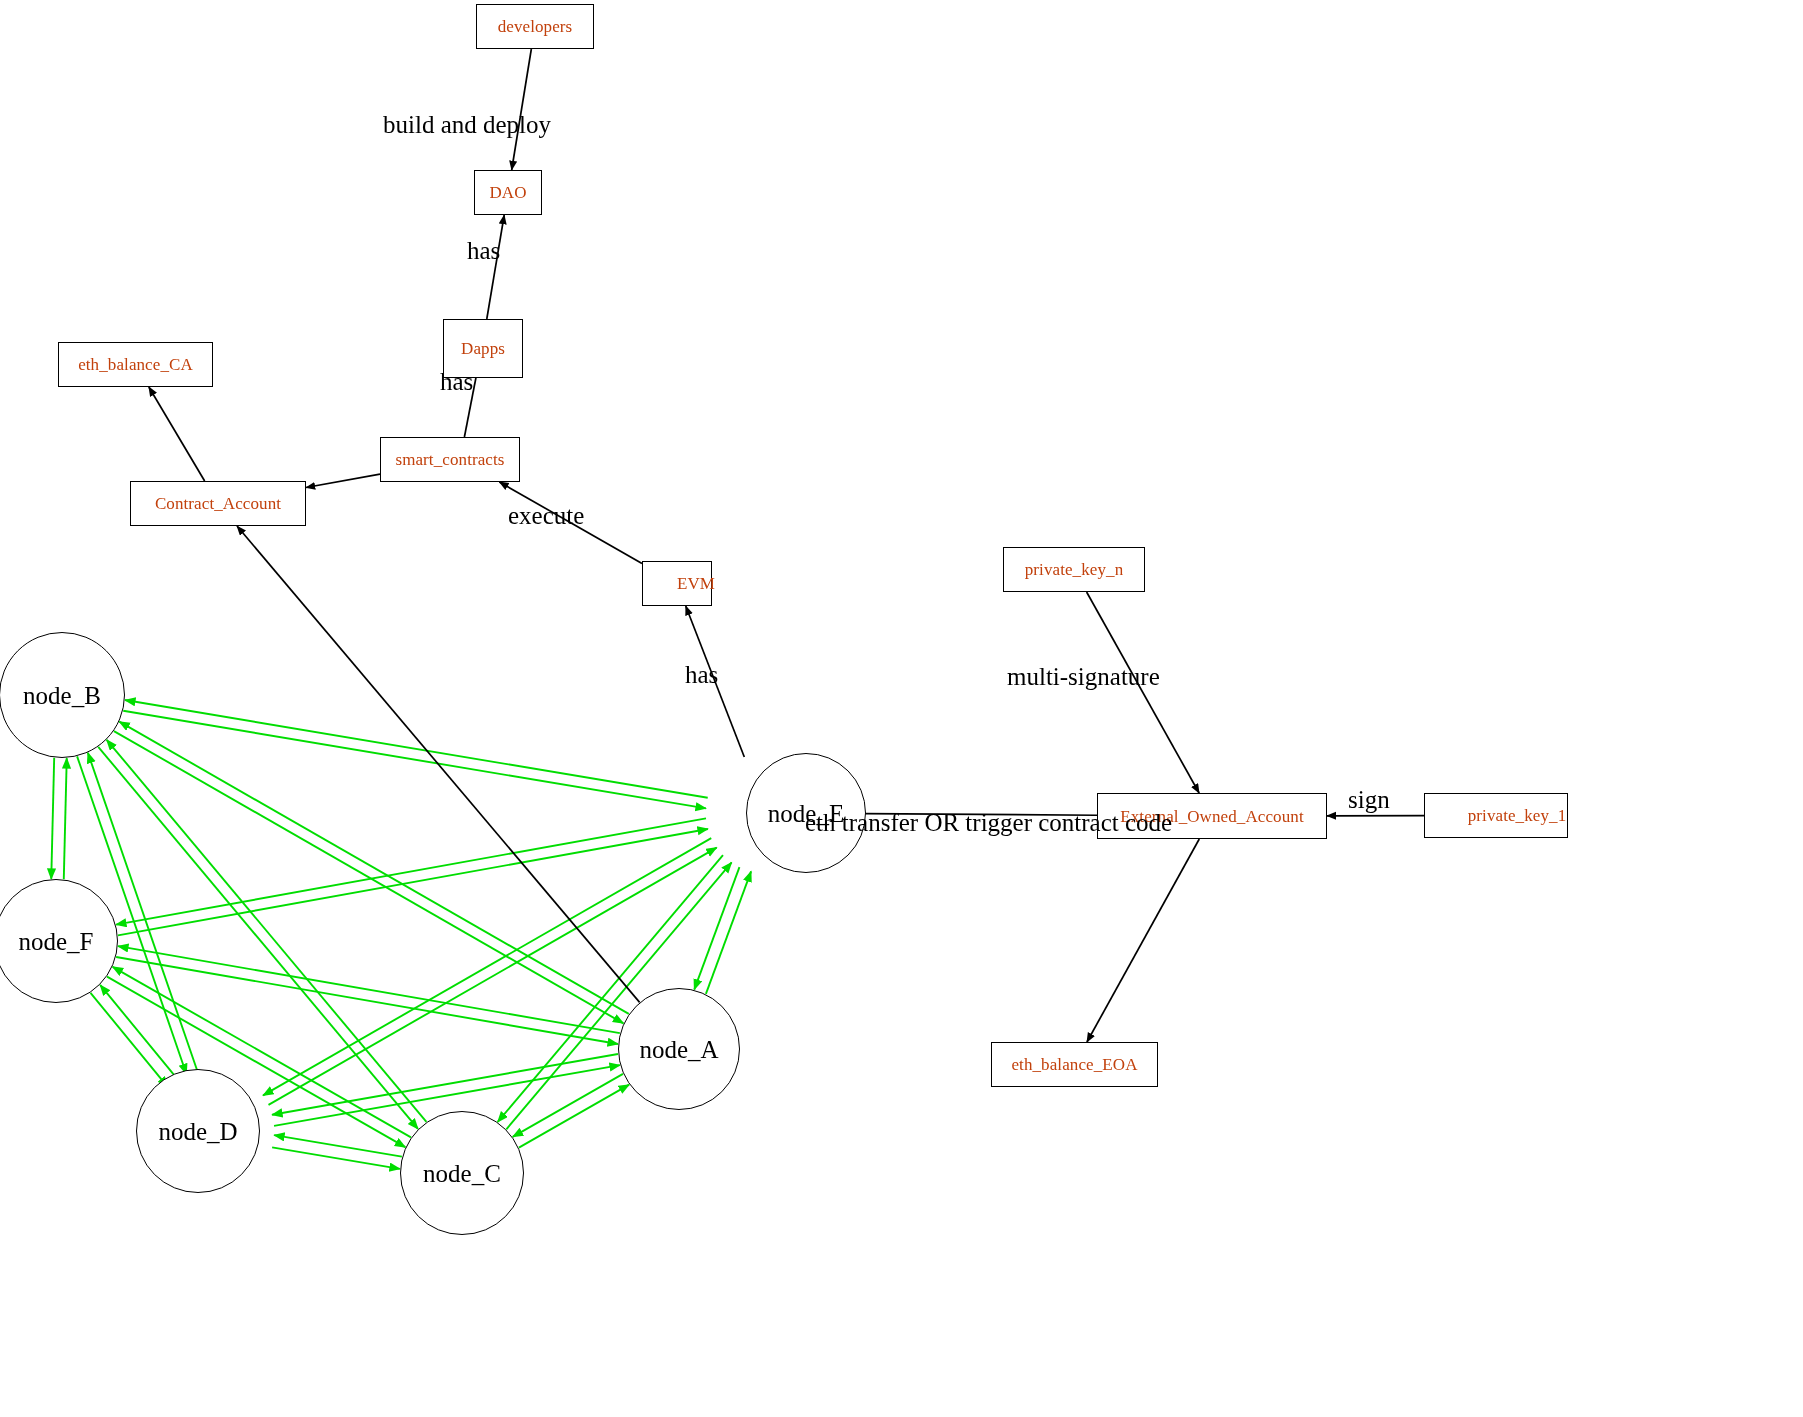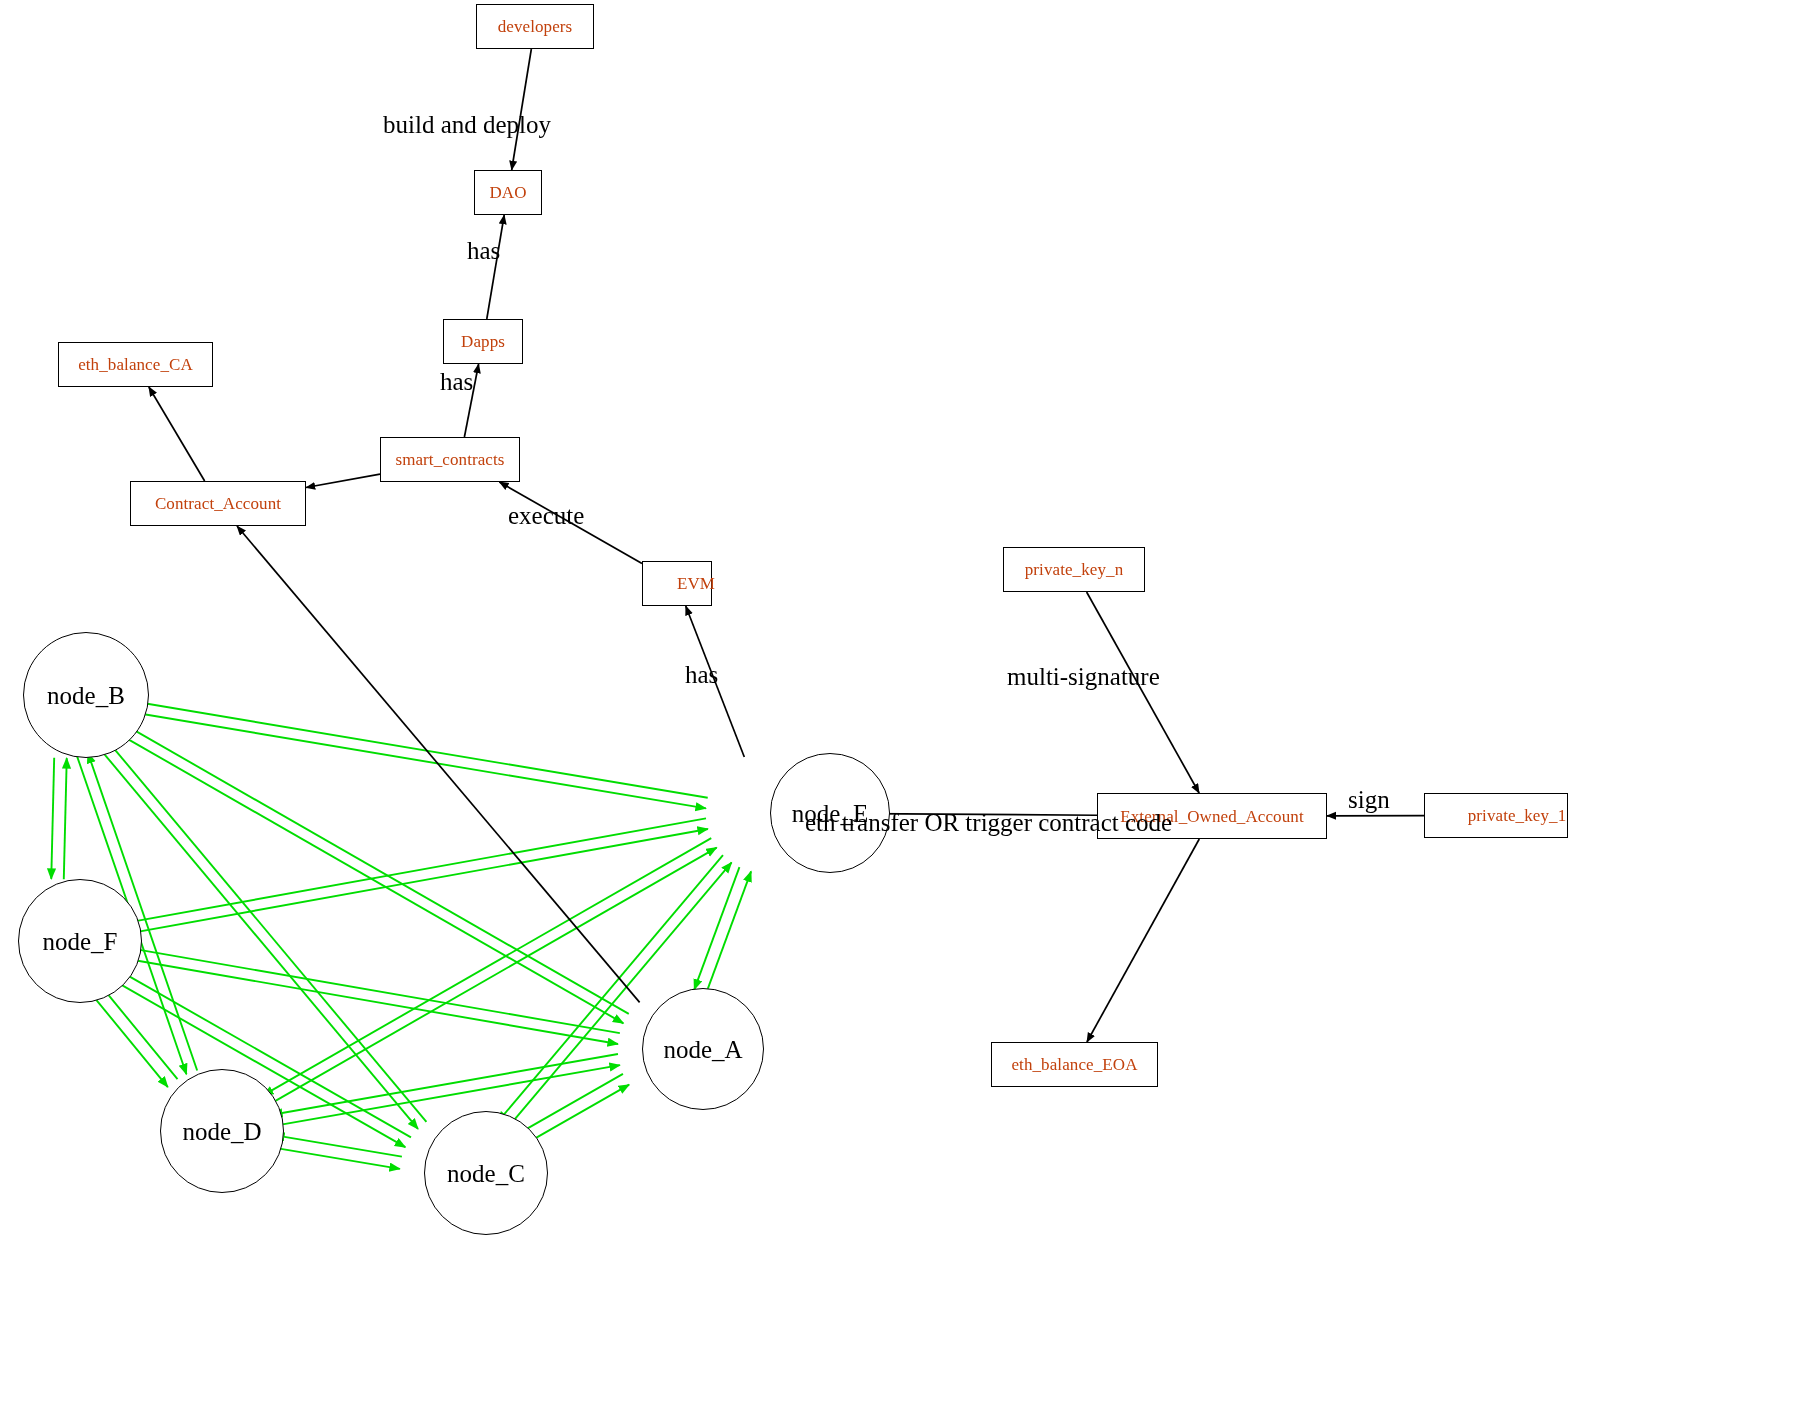--- a/index.html
+++ b/index.html
@@ -43,21 +43,20 @@
     border: 1.5px solid #000000;
     border-radius: 50%;
     background: #ffffff;
     color: #000000;
     display: flex;
     align-items: center;
     justify-content: center;
     font-size: 25px;
     line-height: 1;
     white-space: nowrap;
-    margin-left: 24px;
   }
   .edge-label {
     position: absolute;
     color: #000000;
     font-size: 25px;
     line-height: 1;
     white-space: nowrap;
     background: transparent;
   }
 </style>
@@ -121,21 +120,21 @@
         <line x1="1086.60" y1="592.00" x2="1199.12" y2="793.00" marker-end="url(#ah-black)"></line>
         <line x1="1424.00" y1="815.63" x2="1327.00" y2="815.80" marker-end="url(#ah-black)"></line>
         <line x1="1097.00" y1="815.23" x2="826.00" y2="813.40" marker-end="url(#ah-black)"></line>
         <line x1="1199.27" y1="839.00" x2="1086.95" y2="1042.00" marker-end="url(#ah-black)"></line>
       </g>
   </svg>
 
   <div id="box-layer">
       <div class="box-node" style="left: 476px; top: 4px; width: 118px; height: 45px;">developers</div>
       <div class="box-node" style="left: 474px; top: 170px; width: 68px; height: 45px;">DAO</div>
-      <div class="box-node" style="left: 443px; top: 319px; width: 80px; height: 45px;">Dapps</div>
+      <div class="box-node" style="left: 443px; top: 319px; width: 80px; height: 59px;">Dapps</div>
       <div class="box-node" style="left: 58px; top: 342px; width: 155px; height: 45px;">eth_balance_CA</div>
       <div class="box-node" style="left: 380px; top: 437px; width: 140px; height: 45px;">smart_contracts</div>
       <div class="box-node" style="left: 130px; top: 481px; width: 176px; height: 45px;">Contract_Account</div>
       <div class="box-node" style="left: 1003px; top: 547px; width: 142px; height: 45px;">private_key_n</div>
       <div class="box-node" style="left: 642px; top: 561px; width: 70px; height: 45px; padding-left: 38px;">EVM</div>
       <div class="box-node" style="left: 1097px; top: 793px; width: 230px; height: 46px;">External_Owned_Account</div>
       <div class="box-node" style="left: 1424px; top: 793px; width: 144px; height: 45px; padding-left: 42px;">private_key_1</div>
       <div class="box-node" style="left: 991px; top: 1042px; width: 167px; height: 45px;">eth_balance_EOA</div>
     </div>
   <div id="circle-layer">

